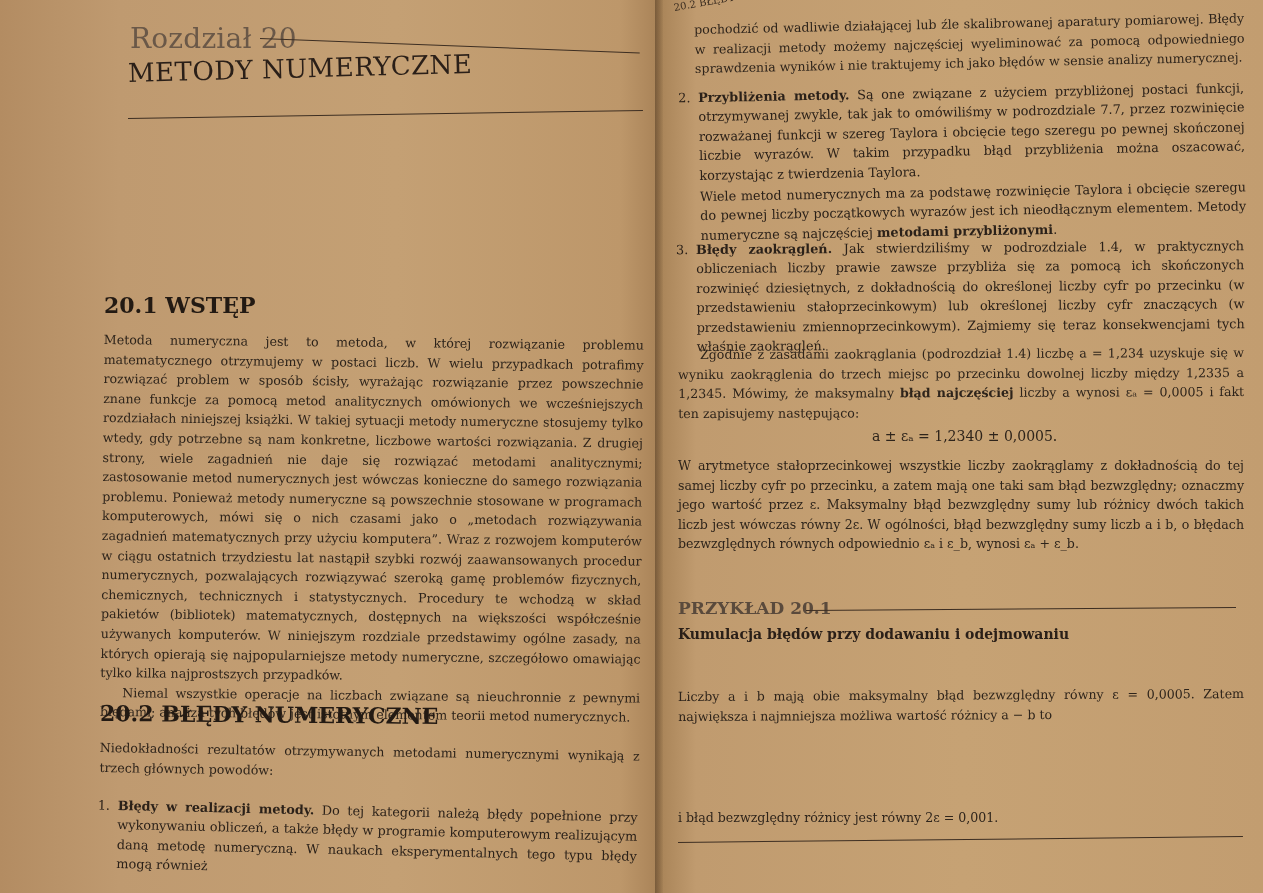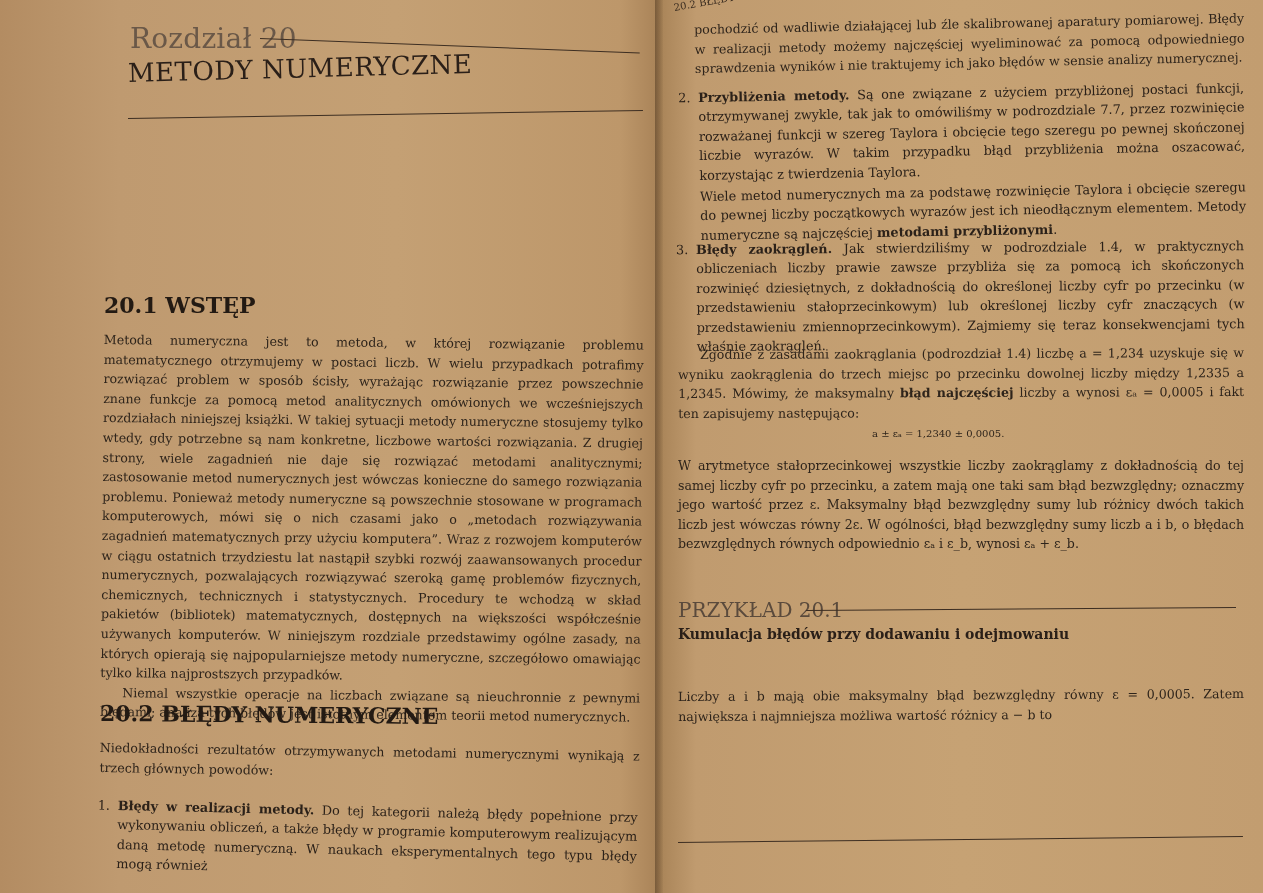--- a/index.html
+++ b/index.html
@@ -57,31 +57,31 @@
   .list-item { position: absolute; font-size: 12.8px; line-height: 19.4px; text-align: justify; }
   .list-num { position: absolute; left: -20px; top: 0; }
   b { font-weight: 700; }
 
   
   .running-head {
     position: absolute; left: 14px; top: 2px; font-size: 10px; color: #3a2c20;
     transform: rotate(-10deg); transform-origin: left;
   }
   .example-label {
-    position: absolute; left: 18px; top: 598px; font-size: 20px; color: #5a4a3c;
+    position: absolute; left: 18px; top: 598px; font-size: 17px; color: #5a4a3c; font-weight: bold;
   }
   .example-rule {
     position: absolute; left: 146px; top: 610px; width: 430px; border-top: 1.3px solid #3d2e22;
     transform: rotate(-0.4deg); transform-origin: left;
   }
   .example-subtitle {
     position: absolute; left: 18px; top: 626px; font-size: 14px; font-weight: 700; color: #2a1f18;
   }
   .equation {
-    position: absolute; font-size: 10px; font-style: normal; color: #2e241b; white-space: nowrap;
+    position: absolute; font-size: 14px; font-style: normal; color: #2e241b; white-space: nowrap;
   }
   .example-end-rule {
     position: absolute; left: 18px; top: 842px; width: 565px; border-top: 1.3px solid #3d2e22;
     transform: rotate(-0.6deg); transform-origin: left;
   }
 </style>
 </head>
 <body>
 
 <div class="spread">
@@ -132,16 +132,17 @@
 
     <div class="para" style="left:18px; top:456px; width:566px;">W arytmetyce stałoprzecinkowej wszystkie liczby zaokrąglamy z dokładnością do tej samej liczby cyfr po przecinku, a zatem mają one taki sam błąd bezwzględny; oznaczmy jego wartość przez ε. Maksymalny błąd bezwzględny sumy lub różnicy dwóch takich liczb jest wówczas równy 2ε. W ogólności, błąd bezwzględny sumy liczb a i b, o błędach bezwzględnych równych odpowiednio εₐ i ε_b, wynosi εₐ + ε_b.</div>
 
     <div class="example-label">PRZYKŁAD 20.1</div>
     <div class="example-rule"></div>
     <div class="example-subtitle">Kumulacja błędów przy dodawaniu i odejmowaniu</div>
 
     <div class="para" style="left:18px; top:687px; width:566px; transform:rotate(-0.3deg); transform-origin:left top;">Liczby a i b mają obie maksymalny błąd bezwzględny równy ε = 0,0005. Zatem największa i najmniejsza możliwa wartość różnicy a − b to</div>
 
 
+    <div class="para" style="left:18px; top:808px; width:566px;">i błąd bezwzględny różnicy jest równy 2ε = 0,001.</div>
     <div class="example-end-rule"></div>
   </div>
 </div>
 <div class="gutter"></div>
 
 </body></html>

